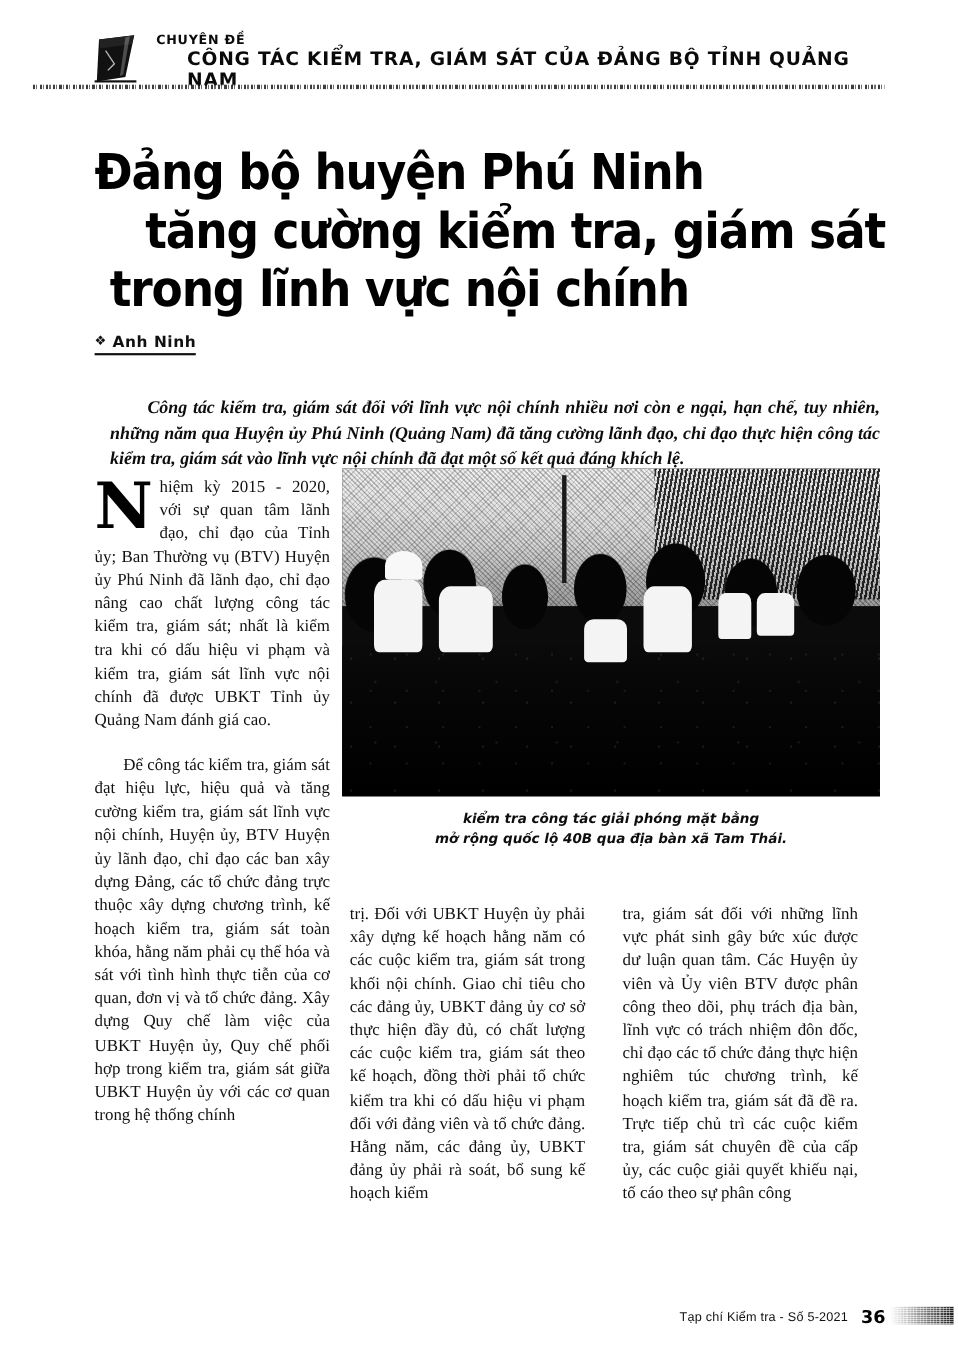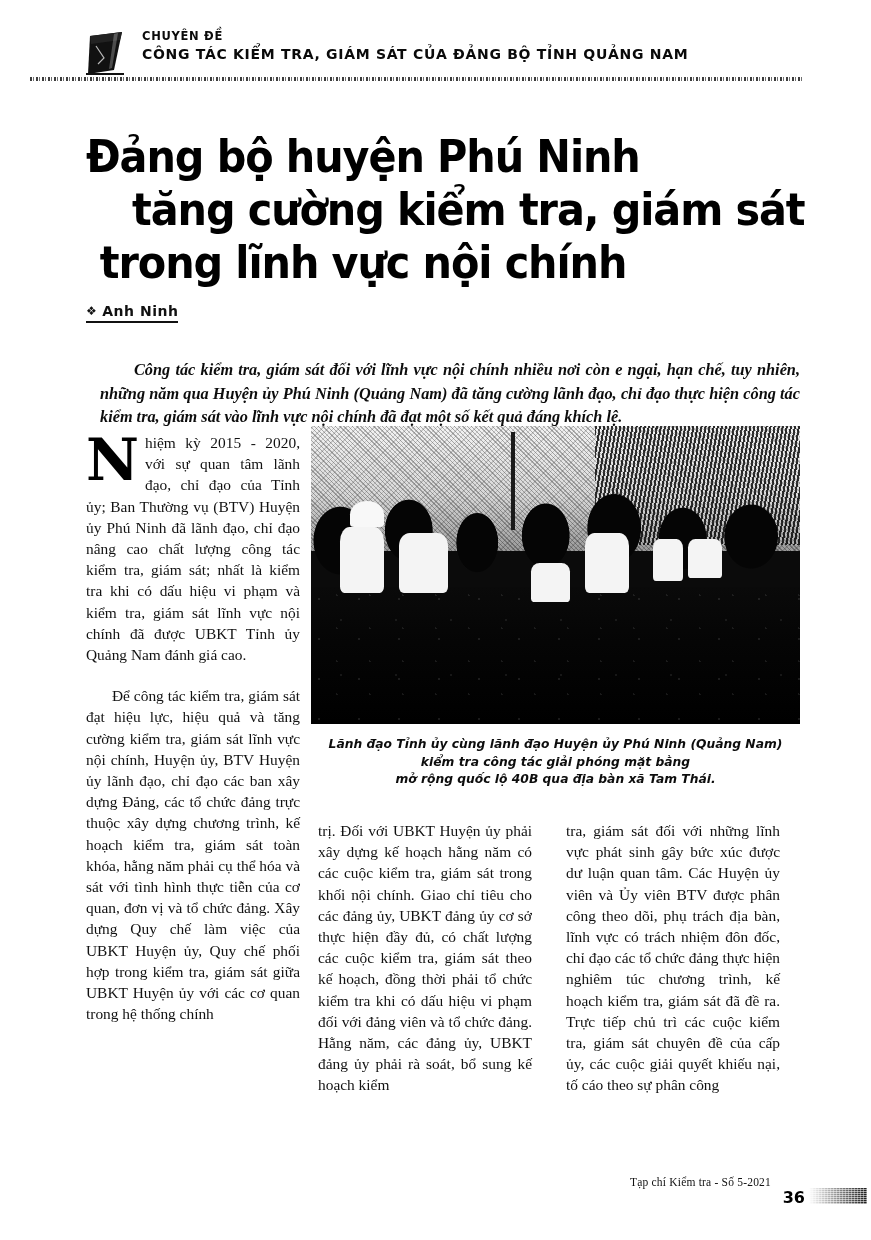--- a/index.html
+++ b/index.html
@@ -43,22 +43,23 @@
     font-family: "DejaVu Sans", sans-serif;
     font-weight: bold;
     letter-spacing: 0.7px;
     color: #0a0a0a;
   }
   .runhead-line1 {
     font-size: 11.5px;
     line-height: 17px;
   }
   .runhead-line2 {
-    font-size: 14px;
+    font-size: 17px;
     line-height: 19px;
+    margin-left: 28px;
   }
   .runhead-rule {
     position: absolute;
     left: 30px;
     top: 77px;
     width: 774px;
     height: 4px;
     background:
       repeating-linear-gradient(90deg,
         #1a1a1a 0px, #1a1a1a 2px,
@@ -257,22 +258,22 @@
   .footer {
     position: absolute;
     left: 0;
     right: 0;
     bottom: 28px;
     height: 30px;
   }
   .footer-line {
     position: absolute;
     right: 100px;
-    bottom: 24px;
-    font-family: Liberation Serif, serif;
+    bottom: 8px;
+    font-family: Liberation Sans, sans-serif;
     font-size: 11.5px;
     letter-spacing: 0.2px;
     color: #111;
     white-space: nowrap;
   }
   .footer-page {
     position: absolute;
     right: 66px;
     bottom: 5px;
     font-family: "DejaVu Sans", sans-serif;
@@ -336,21 +337,20 @@
     <div class="helmet" style="left:8%;top:25%;width:7%;height:9%;"></div>
     <div class="shirt" style="left:6%;top:34%;width:9%;height:22%;"></div>
     <div class="shirt" style="left:18%;top:36%;width:10%;height:20%;"></div>
     <div class="shirt" style="left:45%;top:46%;width:8%;height:13%;"></div>
     <div class="shirt" style="left:56%;top:36%;width:9%;height:20%;"></div>
     <div class="shirt" style="left:70%;top:38%;width:6%;height:14%;"></div>
     <div class="shirt" style="left:77%;top:38%;width:7%;height:13%;"></div>
   </figure>
 
   <figcaption class="caption">
-    <span>Lãnh đạo Tỉnh ủy cùng lãnh đạo Huyện ủy Phú Ninh (Quảng Nam)</span>
     <span>kiểm tra công tác giải phóng mặt bằng</span>
     <span>mở rộng quốc lộ 40B qua địa bàn xã Tam Thái.</span>
   </figcaption>
 
   <div class="col col-1">
     <p class="para-1"><span class="dropcap">N</span><span>hiệm kỳ 2015 - 2020, với sự quan tâm lãnh đạo, chỉ đạo của Tỉnh ủy; Ban Thường vụ (BTV) Huyện ủy Phú Ninh đã lãnh đạo, chỉ đạo nâng cao chất lượng công tác kiểm tra, giám sát; nhất là kiểm tra khi có dấu hiệu vi phạm và kiểm tra, giám sát lĩnh vực nội chính đã được UBKT Tỉnh ủy Quảng Nam đánh giá cao.</span></p>
     <p class="para-2">Để công tác kiểm tra, giám sát đạt hiệu lực, hiệu quả và tăng cường kiểm tra, giám sát lĩnh vực nội chính, Huyện ủy, BTV Huyện ủy lãnh đạo, chỉ đạo các ban xây dựng Đảng, các tổ chức đảng trực thuộc xây dựng chương trình, kế hoạch kiểm tra, giám sát toàn khóa, hằng năm phải cụ thể hóa và sát với tình hình thực tiễn của cơ quan, đơn vị và tổ chức đảng. Xây dựng Quy chế làm việc của UBKT Huyện ủy, Quy chế phối hợp trong kiểm tra, giám sát giữa UBKT Huyện ủy với các cơ quan trong hệ thống chính</p>
   </div>
 
   <div class="col col-2">

